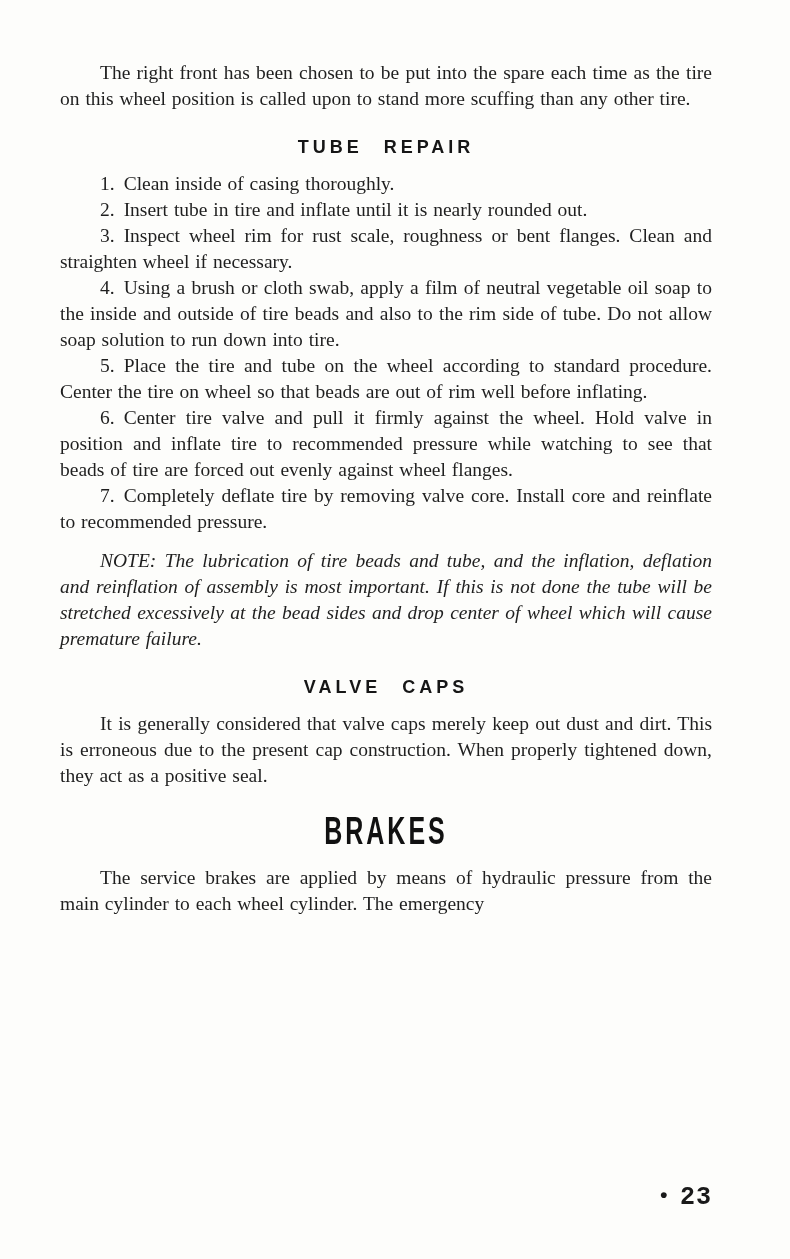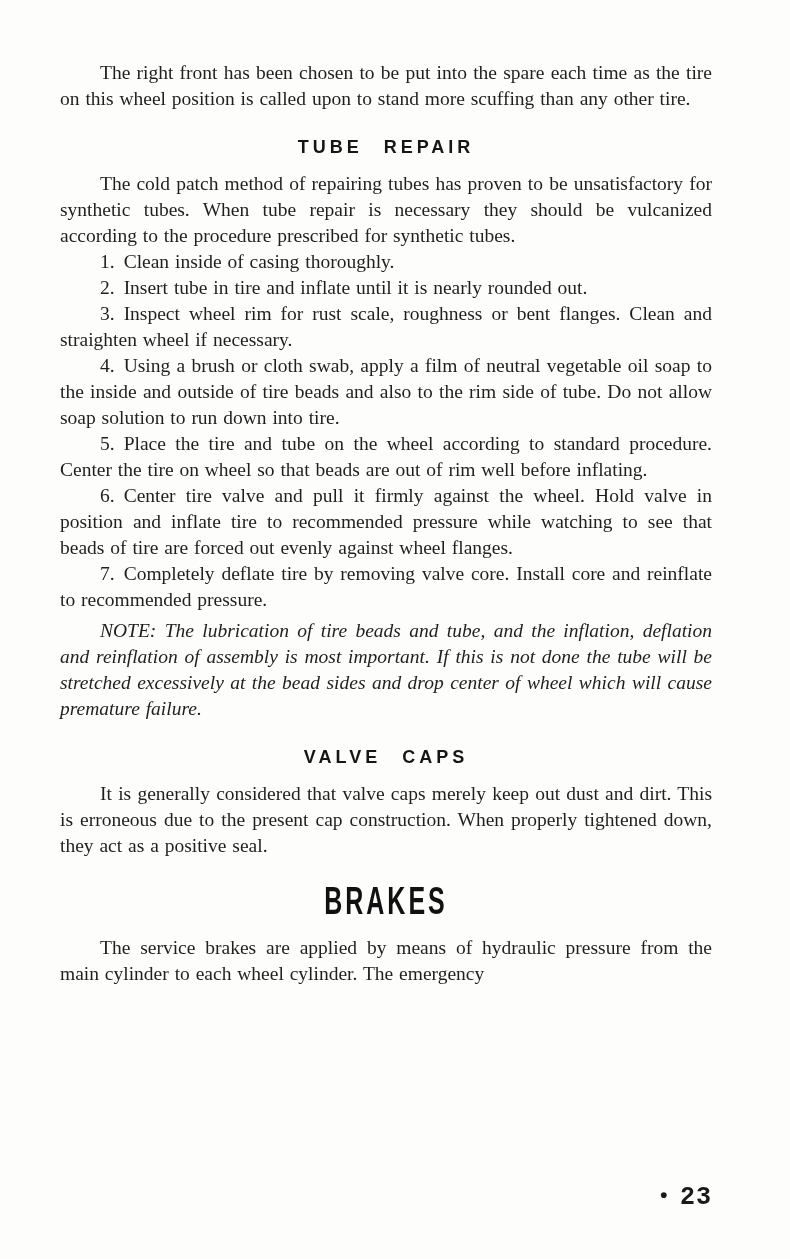--- a/index.html
+++ b/index.html
@@ -39,21 +39,21 @@
   }
   .section-heading.wide {
     letter-spacing: 2.5px;
     word-spacing: 9px;
   }
   .steps { margin: 0; }
   .step { margin: 0; }
   .step-num { margin-right: 9px; }
   .note {
     font-style: italic;
-    margin-top: 5px;
+    margin-top: 13px;
   }
   .display-heading {
     font-family: "Liberation Sans", sans-serif;
     font-weight: bold;
     font-size: 25px;
     line-height: 30px;
     letter-spacing: 3px;
     text-align: center;
     text-indent: 0;
     color: #111111;
@@ -79,21 +79,20 @@
 </style>
 </head>
 <body>
 
 <div class="page">
 
   <p class="body-text">The right front has been chosen to be put into the spare each time as the tire on this wheel position is called upon to stand more scuffing than any other tire.</p>
 
   <h2 class="section-heading">TUBE REPAIR</h2>
 
-  <p class="body-text">The cold patch method of repairing tubes has proven to be unsatisfactory for synthetic tubes. When tube repair is necessary they should be vulcanized according to the procedure prescribed for synthetic tubes.</p>
 
 
   <div class="steps">
     <p class="body-text step"><span class="step-num">1.</span><span>Clean inside of casing thoroughly.</span></p>
     <p class="body-text step"><span class="step-num">2.</span><span>Insert tube in tire and inflate until it is nearly rounded out.</span></p>
     <p class="body-text step"><span class="step-num">3.</span><span>Inspect wheel rim for rust scale, roughness or bent flanges. Clean and straighten wheel if necessary.</span></p>
     <p class="body-text step"><span class="step-num">4.</span><span>Using a brush or cloth swab, apply a film of neutral vegetable oil soap to the inside and outside of tire beads and also to the rim side of tube. Do not allow soap solution to run down into tire.</span></p>
     <p class="body-text step"><span class="step-num">5.</span><span>Place the tire and tube on the wheel according to standard procedure. Center the tire on wheel so that beads are out of rim well before inflating.</span></p>
     <p class="body-text step"><span class="step-num">6.</span><span>Center tire valve and pull it firmly against the wheel. Hold valve in position and inflate tire to recommended pressure while watching to see that beads of tire are forced out evenly against wheel flanges.</span></p>
     <p class="body-text step"><span class="step-num">7.</span><span>Completely deflate tire by removing valve core. Install core and reinflate to recommended pressure.</span></p>

